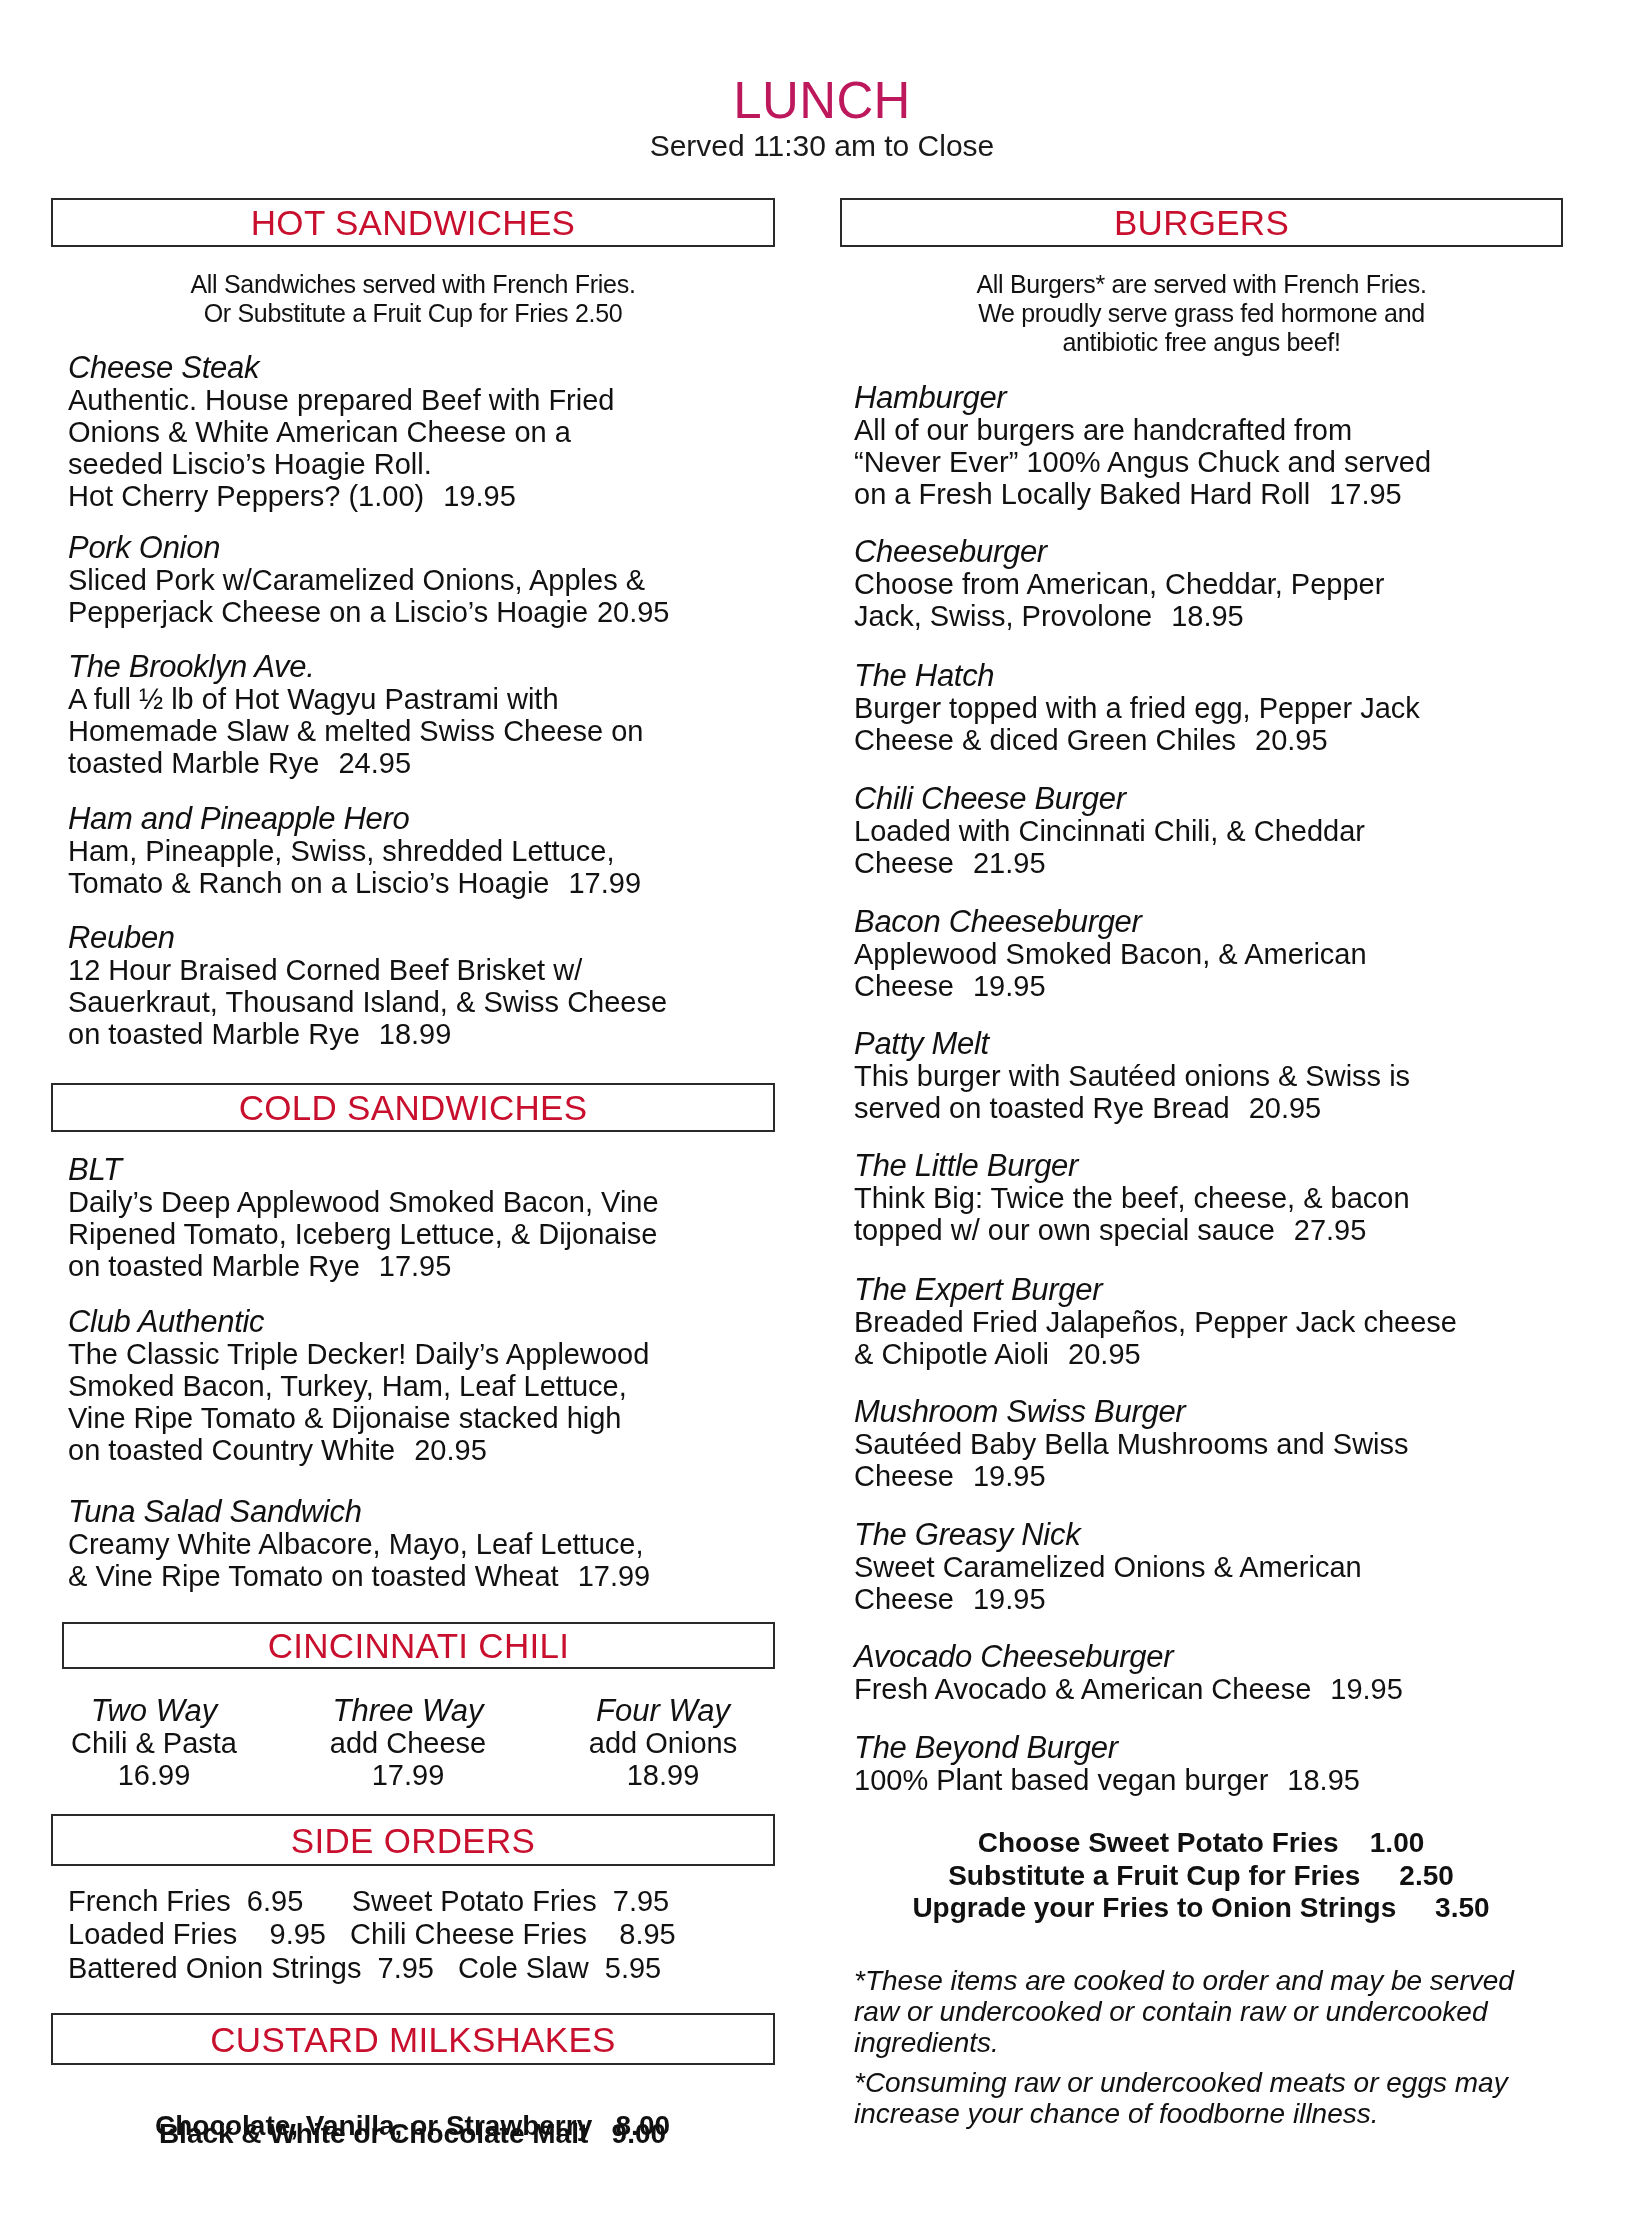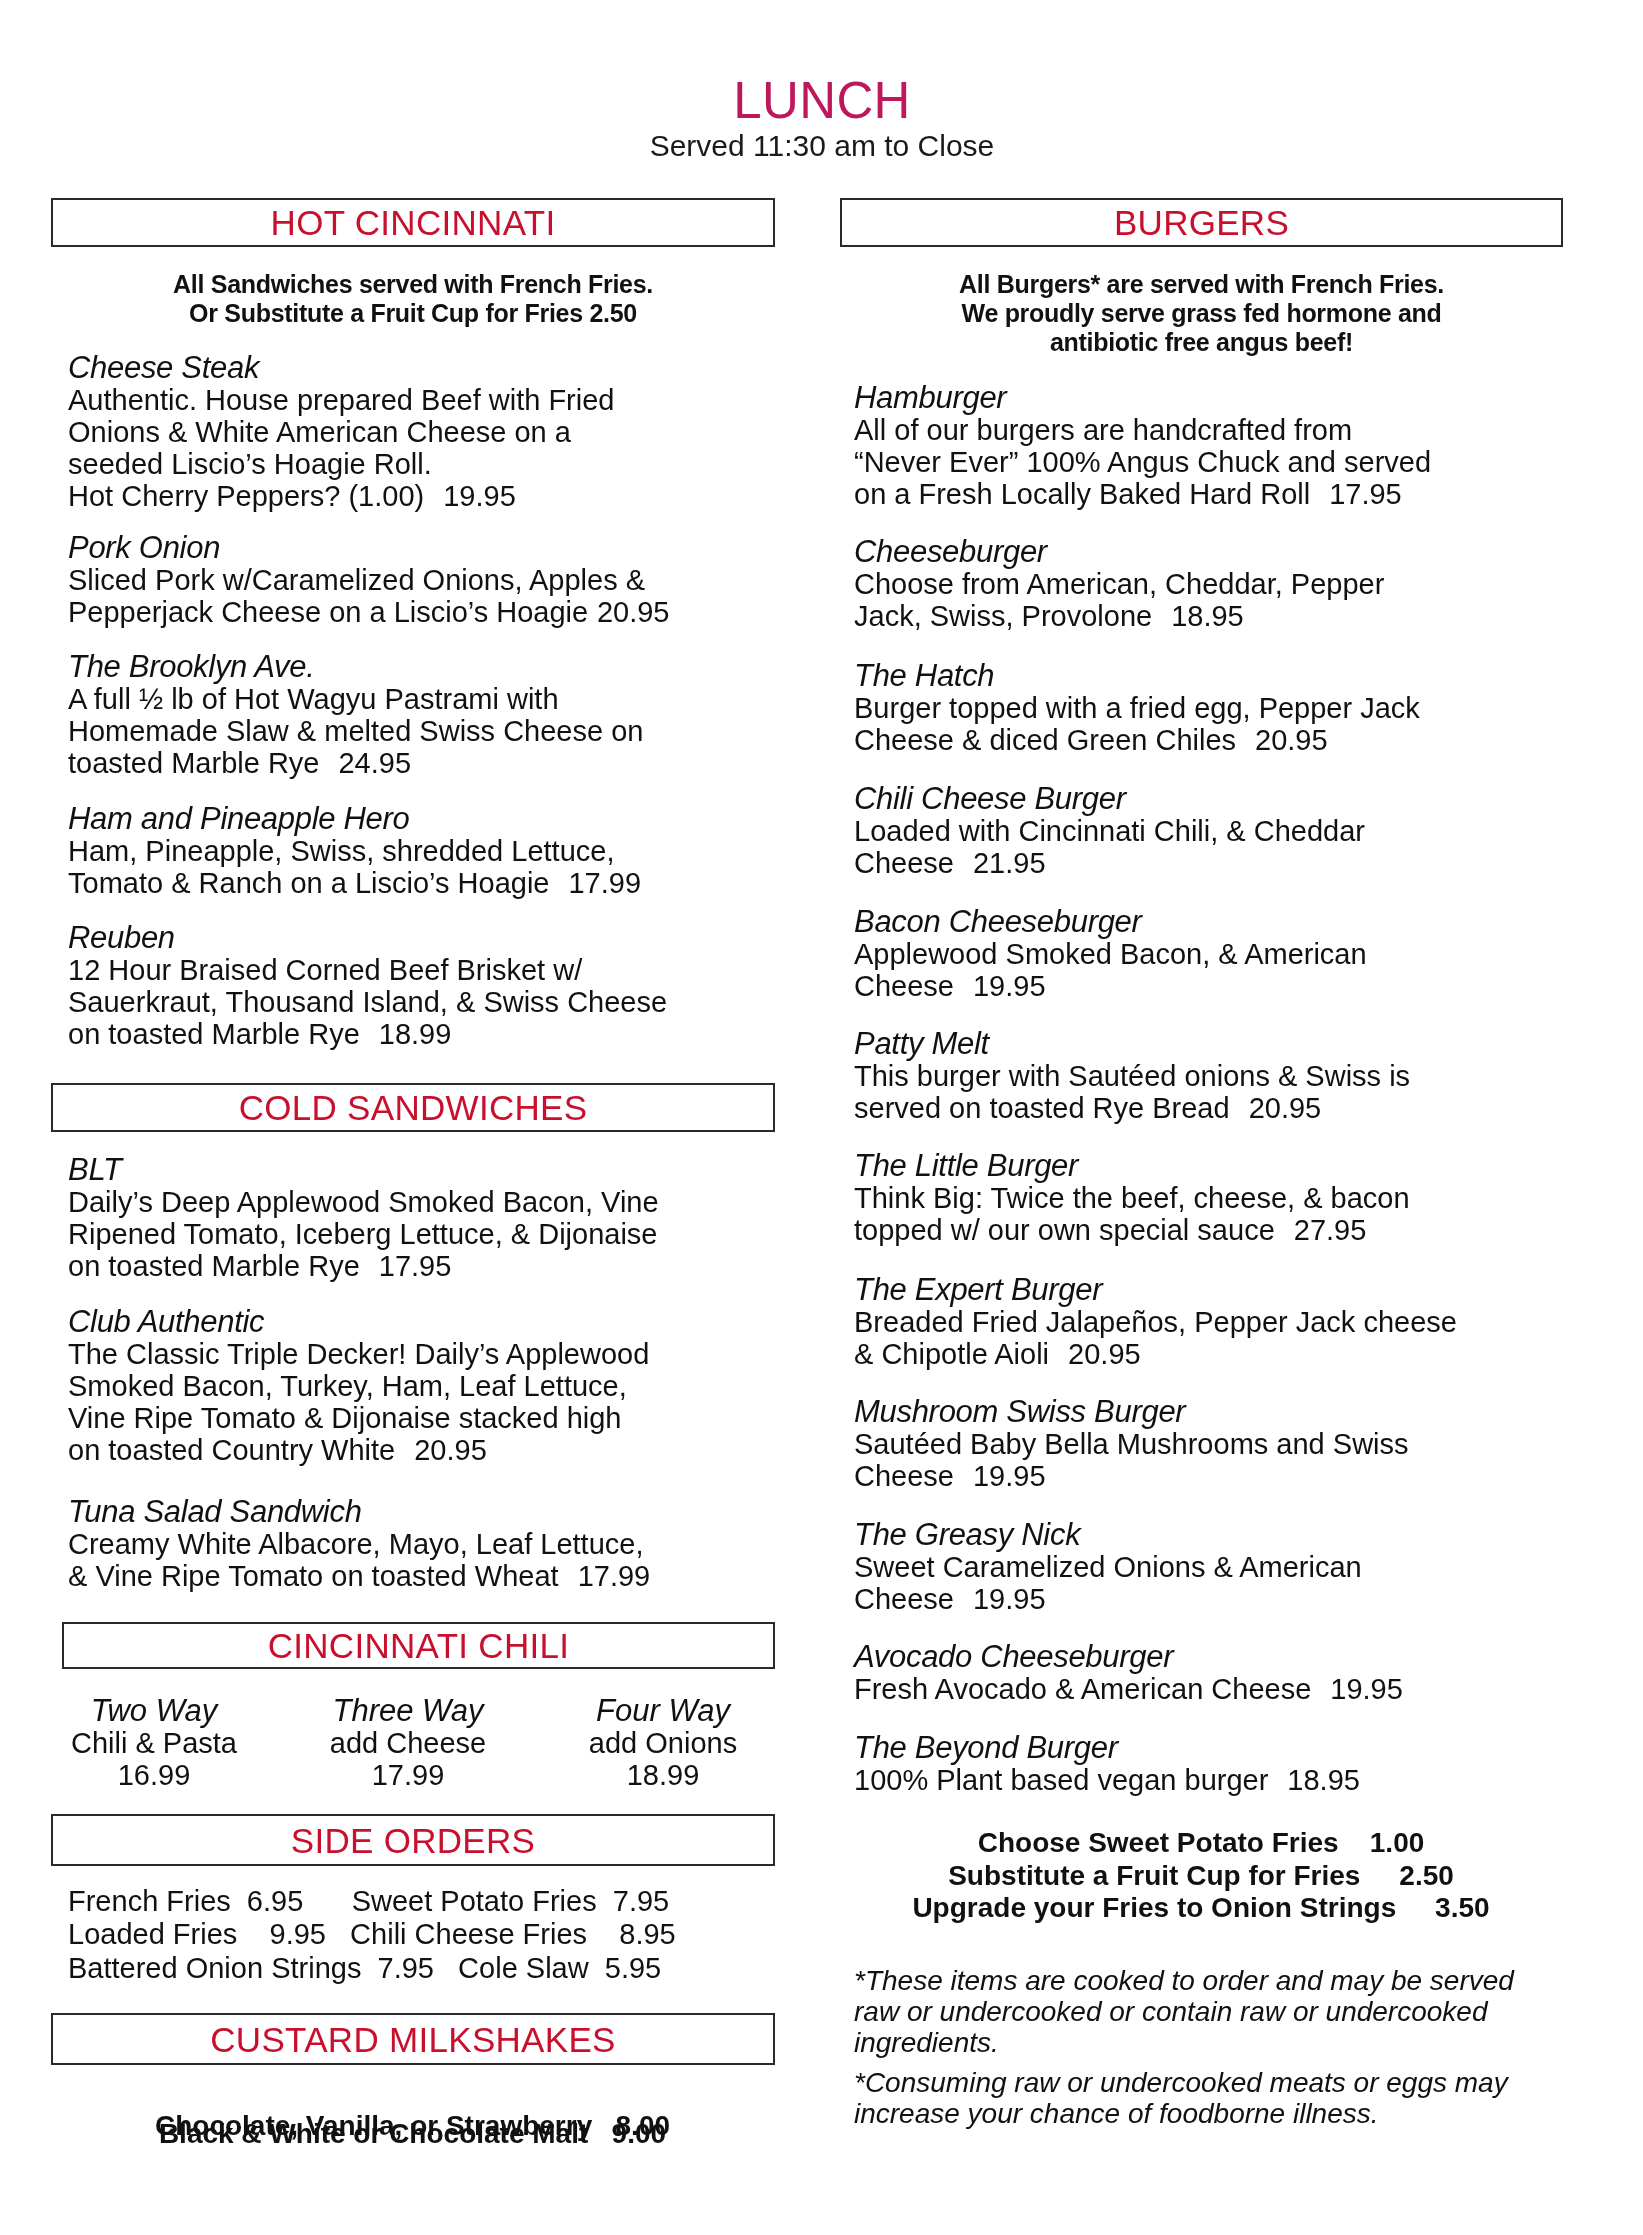--- a/index.html
+++ b/index.html
@@ -4,40 +4,40 @@
 <style>
   html, body { margin: 0; padding: 0; background: #ffffff; }
   body { width: 1644px; height: 2236px; position: relative; overflow: hidden;
          font-family: "Liberation Sans", "DejaVu Sans", sans-serif; color: #111111; }
   .abs { position: absolute; }
   .title { left: 0; width: 1644px; text-align: center; color: #be185d; font-size: 51px; line-height: 52px; top: 75px; letter-spacing: 0.4px; }
   .subtitle { left: 0; width: 1644px; text-align: center; font-size: 30px; line-height: 35px; top: 128px; color: #1a1a1a; }
   .sect-box { position: absolute; border: 2.6px solid #2a2a2a; box-sizing: border-box; height: 49px;
               display: flex; align-items: center; justify-content: center; color: #c8102e;
               font-size: 35px; line-height: 35px; letter-spacing: 0.3px; background: #fff; }
-  .note { position: absolute; text-align: center; font-size: 25px; line-height: 29px; font-weight: bold; color: #111; letter-spacing: -0.3px; }
+  .note { position: absolute; text-align: center; font-size: 25px; line-height: 29px; font-weight: normal; color: #111; letter-spacing: -0.3px; }
   .item { position: absolute; }
   .item-name { font-style: italic; font-size: 31px; line-height: 33px; letter-spacing: -0.3px; color: #111; }
   .item-desc { font-size: 29px; line-height: 32px; color: #111; white-space: pre-line; }
   .price { padding-left: 19px; }
   .chili-col { position: absolute; text-align: center; width: 218px; }
   .chili-name { font-style: italic; font-size: 31px; line-height: 33px; }
   .chili-desc { font-size: 29px; line-height: 32px; }
   .side-row { position: absolute; font-size: 29px; line-height: 33px; white-space: pre; }
   .shake-row { position: absolute; left: 51px; width: 723px; text-align: center; font-size: 28px; line-height: 32px; font-weight: bold; white-space: pre; }
   .upsell-row { position: absolute; left: 840px; width: 722px; text-align: center; font-size: 28px; line-height: 32px; font-weight: bold; white-space: pre; }
   .disclaimer { position: absolute; left: 854px; width: 699px; font-style: italic; font-size: 28px; line-height: 31px; color: #111; }
 </style>
 </head>
 <body>
 
 <div class="abs title">LUNCH</div>
 <div class="abs subtitle">Served 11:30 am to Close</div>
 
-<div class="sect-box" style="left:51px; top:198px; width:724px;">HOT CINCINNATI</div>
+<div class="sect-box" style="left:51px; top:198px; width:724px;">HOT SANDWICHES</div>
 <div class="note" style="left:51px; top:270px; width:724px;">
   <div>All Sandwiches served with French Fries.</div>
   <div>Or Substitute a Fruit Cup for Fries    2.50</div>
 </div>
 
 <div class="item" style="left:68px; top:351px;">
   <div class="item-name">Cheese Steak</div>
   <div class="item-desc"><span>Authentic. House prepared Beef with Fried
 Onions &amp; White American Cheese on a
 seeded Liscio’s Hoagie Roll.

